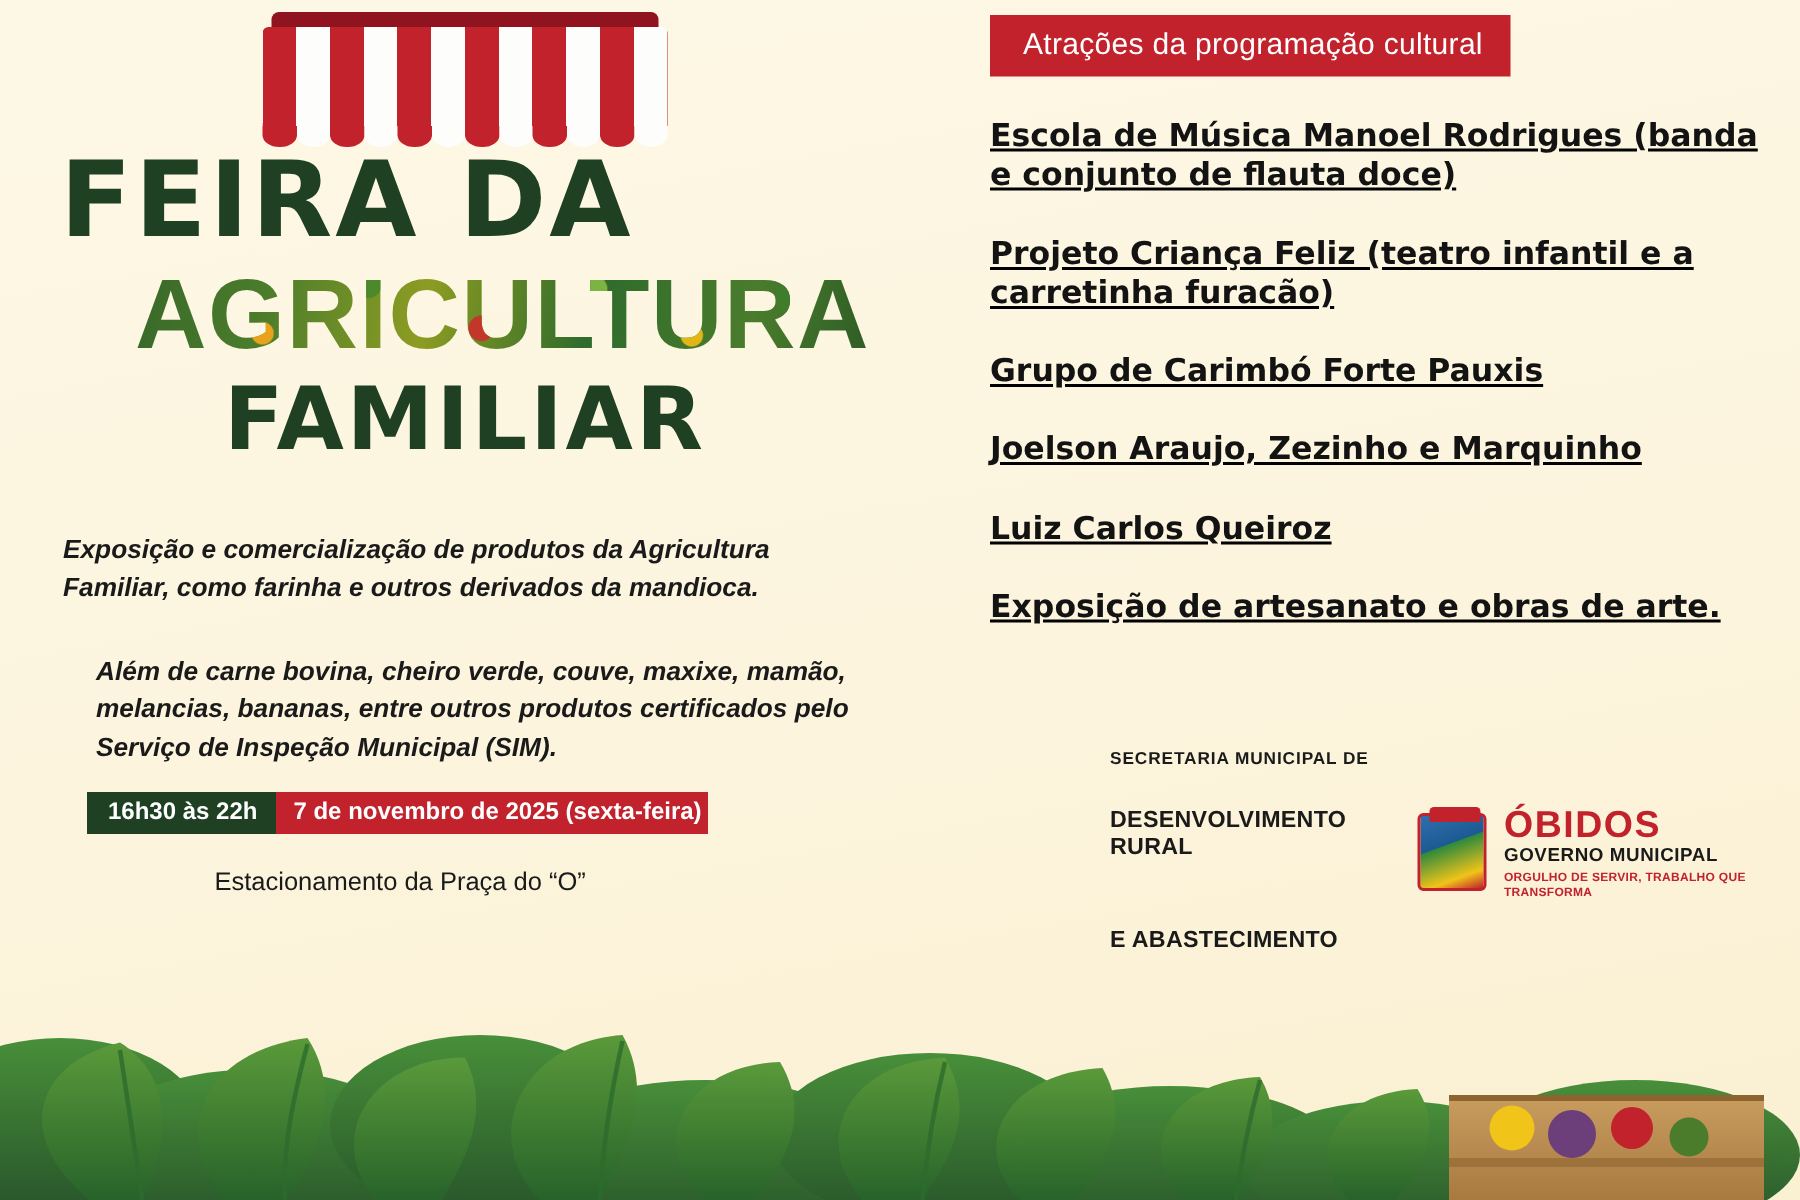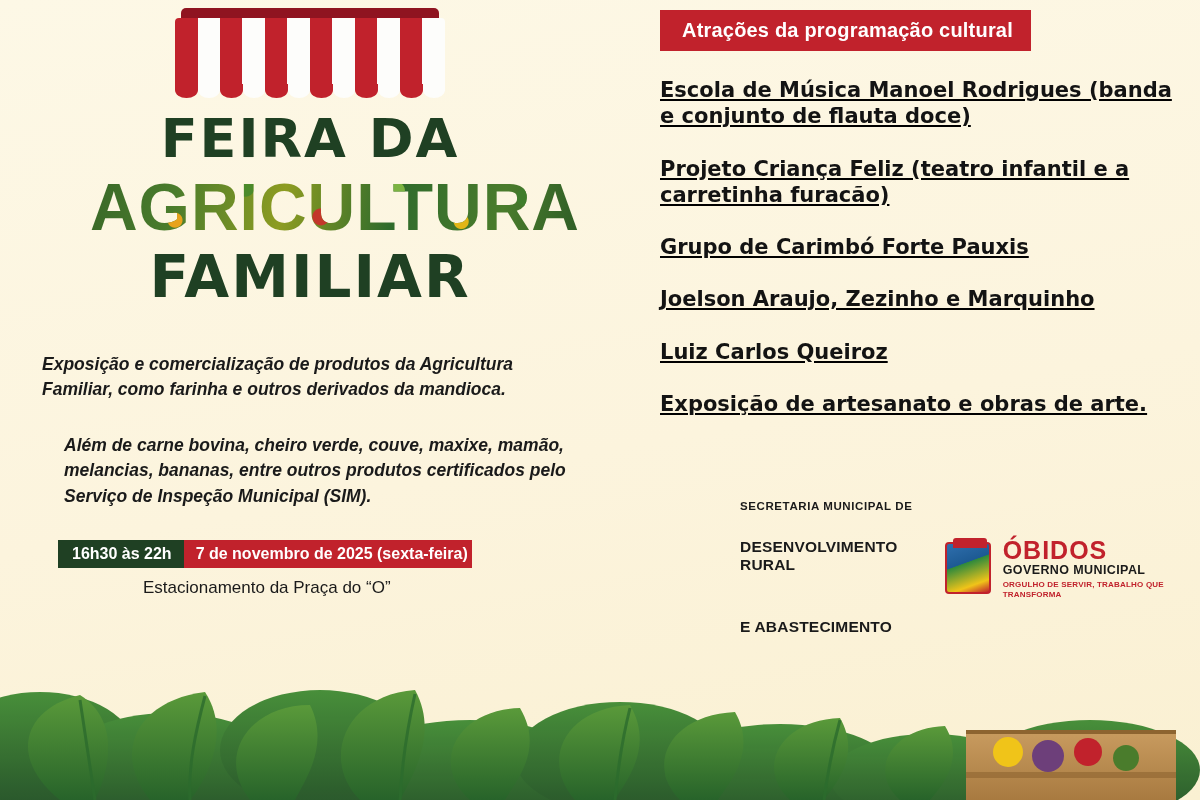--- a/index.html
+++ b/index.html
@@ -58,28 +58,27 @@
   .scallop {
     width: 22.5px;
     height: 16px;
     border-radius: 0 0 50% 50%;
   }
   .scallop.red { background: #c1222c; }
   .scallop.white { background: #fdfdfb; }
 
   
   .title-1 {
-    text-align: center;
     font-family: "DejaVu Sans", sans-serif;
     font-weight: 800;
-    font-size: 54px;
+    font-size: 70px;
     letter-spacing: 2px;
     color: #1f4023;
     line-height: 1;
-    margin-top: 14px;
+    margin-top: 0;
   }
   .title-2 {
     text-align: right;
     font-family: Liberation Sans, sans-serif;
     font-weight: 800;
     font-size: 66px;
     letter-spacing: 1px;
     line-height: 1;
     margin-top: 8px;
     
@@ -119,21 +118,21 @@
     line-height: 1.45;
     color: #1a1a1a;
   }
   .desc-p + .desc-p { margin-top: 30px; padding-left: 22px; }
 
   .when-row {
     position: absolute;
     left: 58px;
     top: 540px;
     display: flex;
-    align-items: flex-start;
+    align-items: flex-end;
     height: 16px;
   }
   .time-chip {
     background: #1f4023;
     color: #ffffff;
     font-weight: 700;
     font-size: 16px;
     padding: 5px 12px 5px 14px;
     display: flex;
     align-items: center;
@@ -160,21 +159,21 @@
   .right-col {
     position: absolute;
     left: 660px;
     top: 0;
     width: 520px;
   }
   .attr-banner {
     display: inline-block;
     background: #c1222c;
     color: #fff;
-    font-weight: 700;
+    font-weight: 400;
     font-size: 20px;
     padding: 9px 18px 9px 22px;
     margin-top: 10px;
     letter-spacing: .2px;
   }
   .attr-list { margin-top: 26px; text-decoration: underline; }
   .attr-item {
     font-family: "DejaVu Sans", sans-serif;
     font-weight: 700;
     font-size: 21px;

